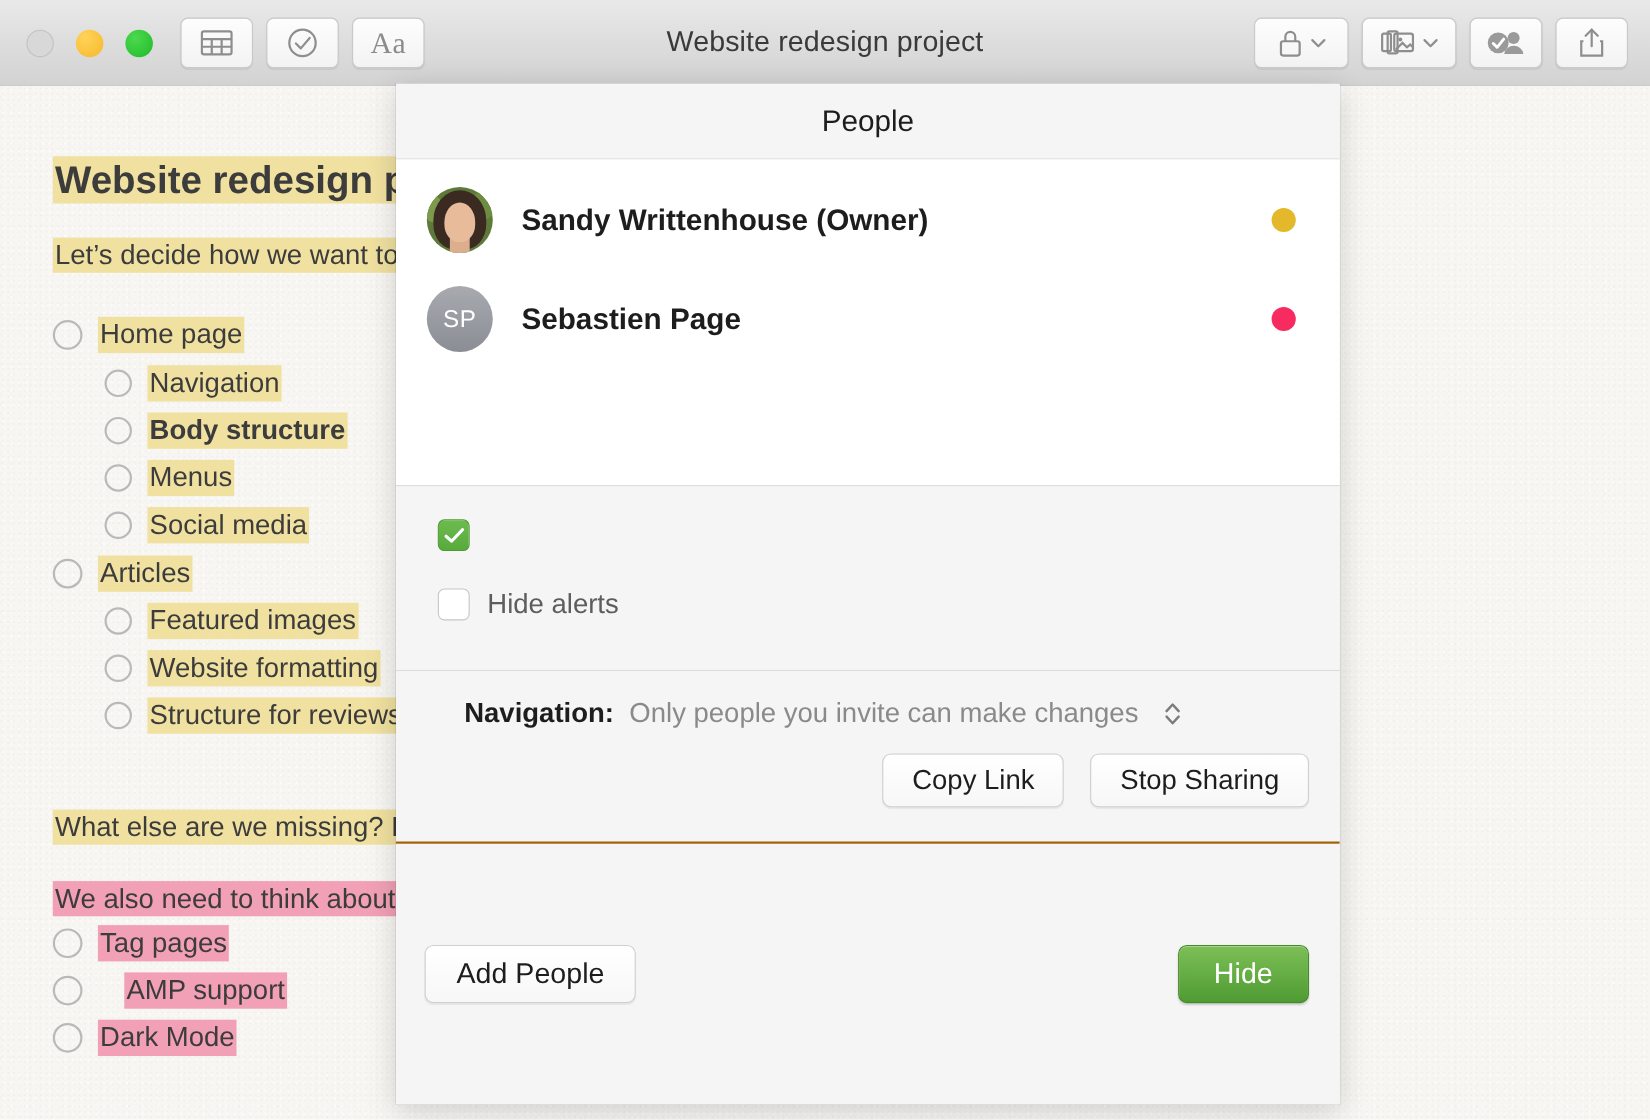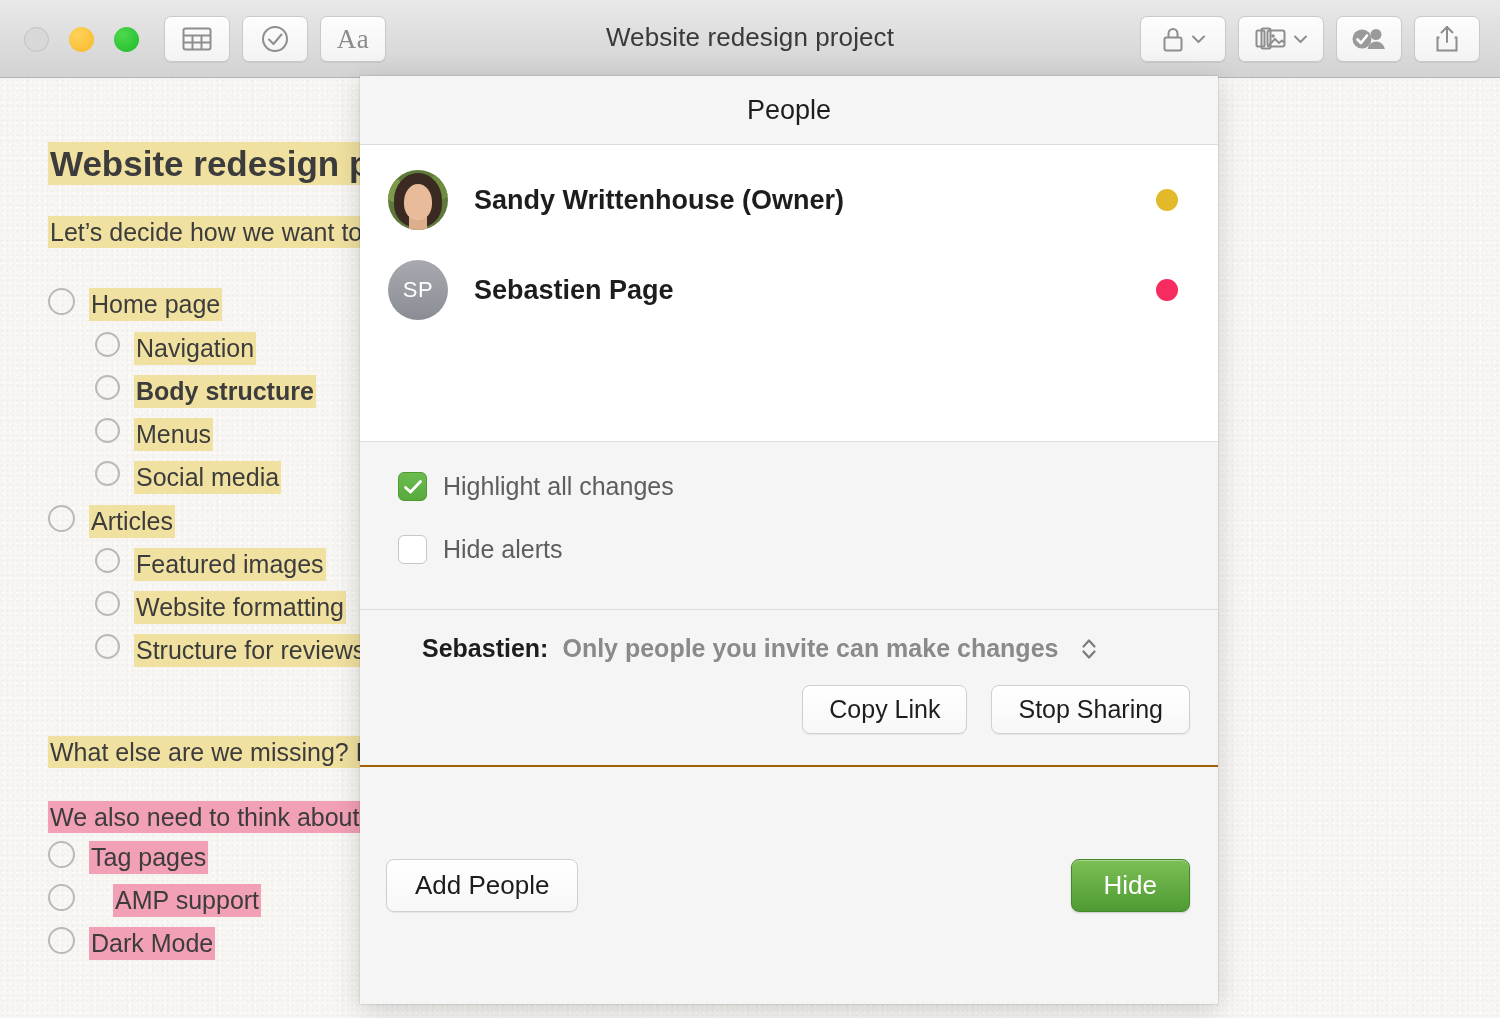--- a/index.html
+++ b/index.html
@@ -89,21 +89,21 @@
   .line { position: absolute; white-space: nowrap; }
 
   .hl-y { background: #f0e1a0; box-decoration-break: clone; padding: 2px 2px; }
   .hl-p { background: #f2a0b5; box-decoration-break: clone; padding: 2px 2px; }
 
   .note-h1 {
     font-size: 35px; font-weight: bold; color: #3c3c3c;
   }
   .note-p { font-size: 25px; color: #3c3c3c; }
 
-  .todo { position: absolute; display: flex; align-items: flex-start; }
+  .todo { position: absolute; display: flex; align-items: center; }
   .todo .circle {
     width: 27px; height: 27px; border-radius: 50%;
     border: 2px solid #b9b9b9; background: transparent;
     flex: 0 0 auto;
   }
   .todo .circle.sm { width: 25px; height: 25px; }
   .todo .txt { font-size: 25px; color: #3c3c3c; margin-left: 14px; }
 
   
   .dialog {
@@ -195,21 +195,21 @@
   .chkrow .lbl { margin-left: 16px; font-size: 25px; color: #5d5d5d; }
 
   .dlg-perm {
     border-top: 1px solid #dcdcdc;
     background: #f5f5f5;
     padding: 24px 0 0 0;
     height: 156px;
   }
   .permrow { display: flex; align-items: center; padding-left: 62px; }
   .perm-label { font-size: 25px; color: #1d1d1d; font-weight: bold; }
-  .perm-value { font-size: 25px; color: #8a8a8a; margin-left: 14px; font-weight: bold; }
+  .perm-value { font-size: 25px; color: #8a8a8a; margin-left: 14px; }
   .stepper { margin-left: 22px; display: flex; flex-direction: column; align-items: center; gap: 3px; }
 
   .btnrow { display: flex; justify-content: flex-end; gap: 24px; padding: 22px 28px 0 0; }
   .btn {
     background: linear-gradient(to bottom, #ffffff, #f7f7f7);
     border: 1px solid #cfcfcf; border-radius: 8px;
     font-size: 25px; color: #1d1d1d;
     padding: 9px 26px;
     box-shadow: 0 1px 1px rgba(0,0,0,.06);
   }
@@ -418,31 +418,30 @@
       </div>
     </div>
 
     <div class="dlg-options">
       <div class="chkrow">
         <span class="chk on">
           <svg width="20" height="16" viewBox="0 0 20 16">
             <polyline points="2.5,8.5 7.5,13 17.5,2.5" fill="none" stroke="#ffffff" stroke-width="2.8" stroke-linecap="round" stroke-linejoin="round"></polyline>
           </svg>
         </span>
-        <span class="lbl">Highlight all changes</span>
       </div>
       <div class="chkrow">
         <span class="chk"></span>
         <span class="lbl">Hide alerts</span>
       </div>
     </div>
 
     <div class="dlg-perm">
       <div class="permrow">
-        <span class="perm-label">Sebastien:</span>
+        <span class="perm-label">Navigation:</span>
         <span class="perm-value">Only people you invite can make changes</span>
         <span class="stepper">
           <svg width="18" height="26" viewBox="0 0 18 26">
             <polyline points="3.5,10.5 9,4.5 14.5,10.5" fill="none" stroke="#7c7c7c" stroke-width="2.2" stroke-linecap="round" stroke-linejoin="round"></polyline>
             <polyline points="3.5,15.5 9,21.5 14.5,15.5" fill="none" stroke="#7c7c7c" stroke-width="2.2" stroke-linecap="round" stroke-linejoin="round"></polyline>
           </svg>
         </span>
       </div>
       <div class="btnrow">
         <button class="btn">Copy Link</button>

